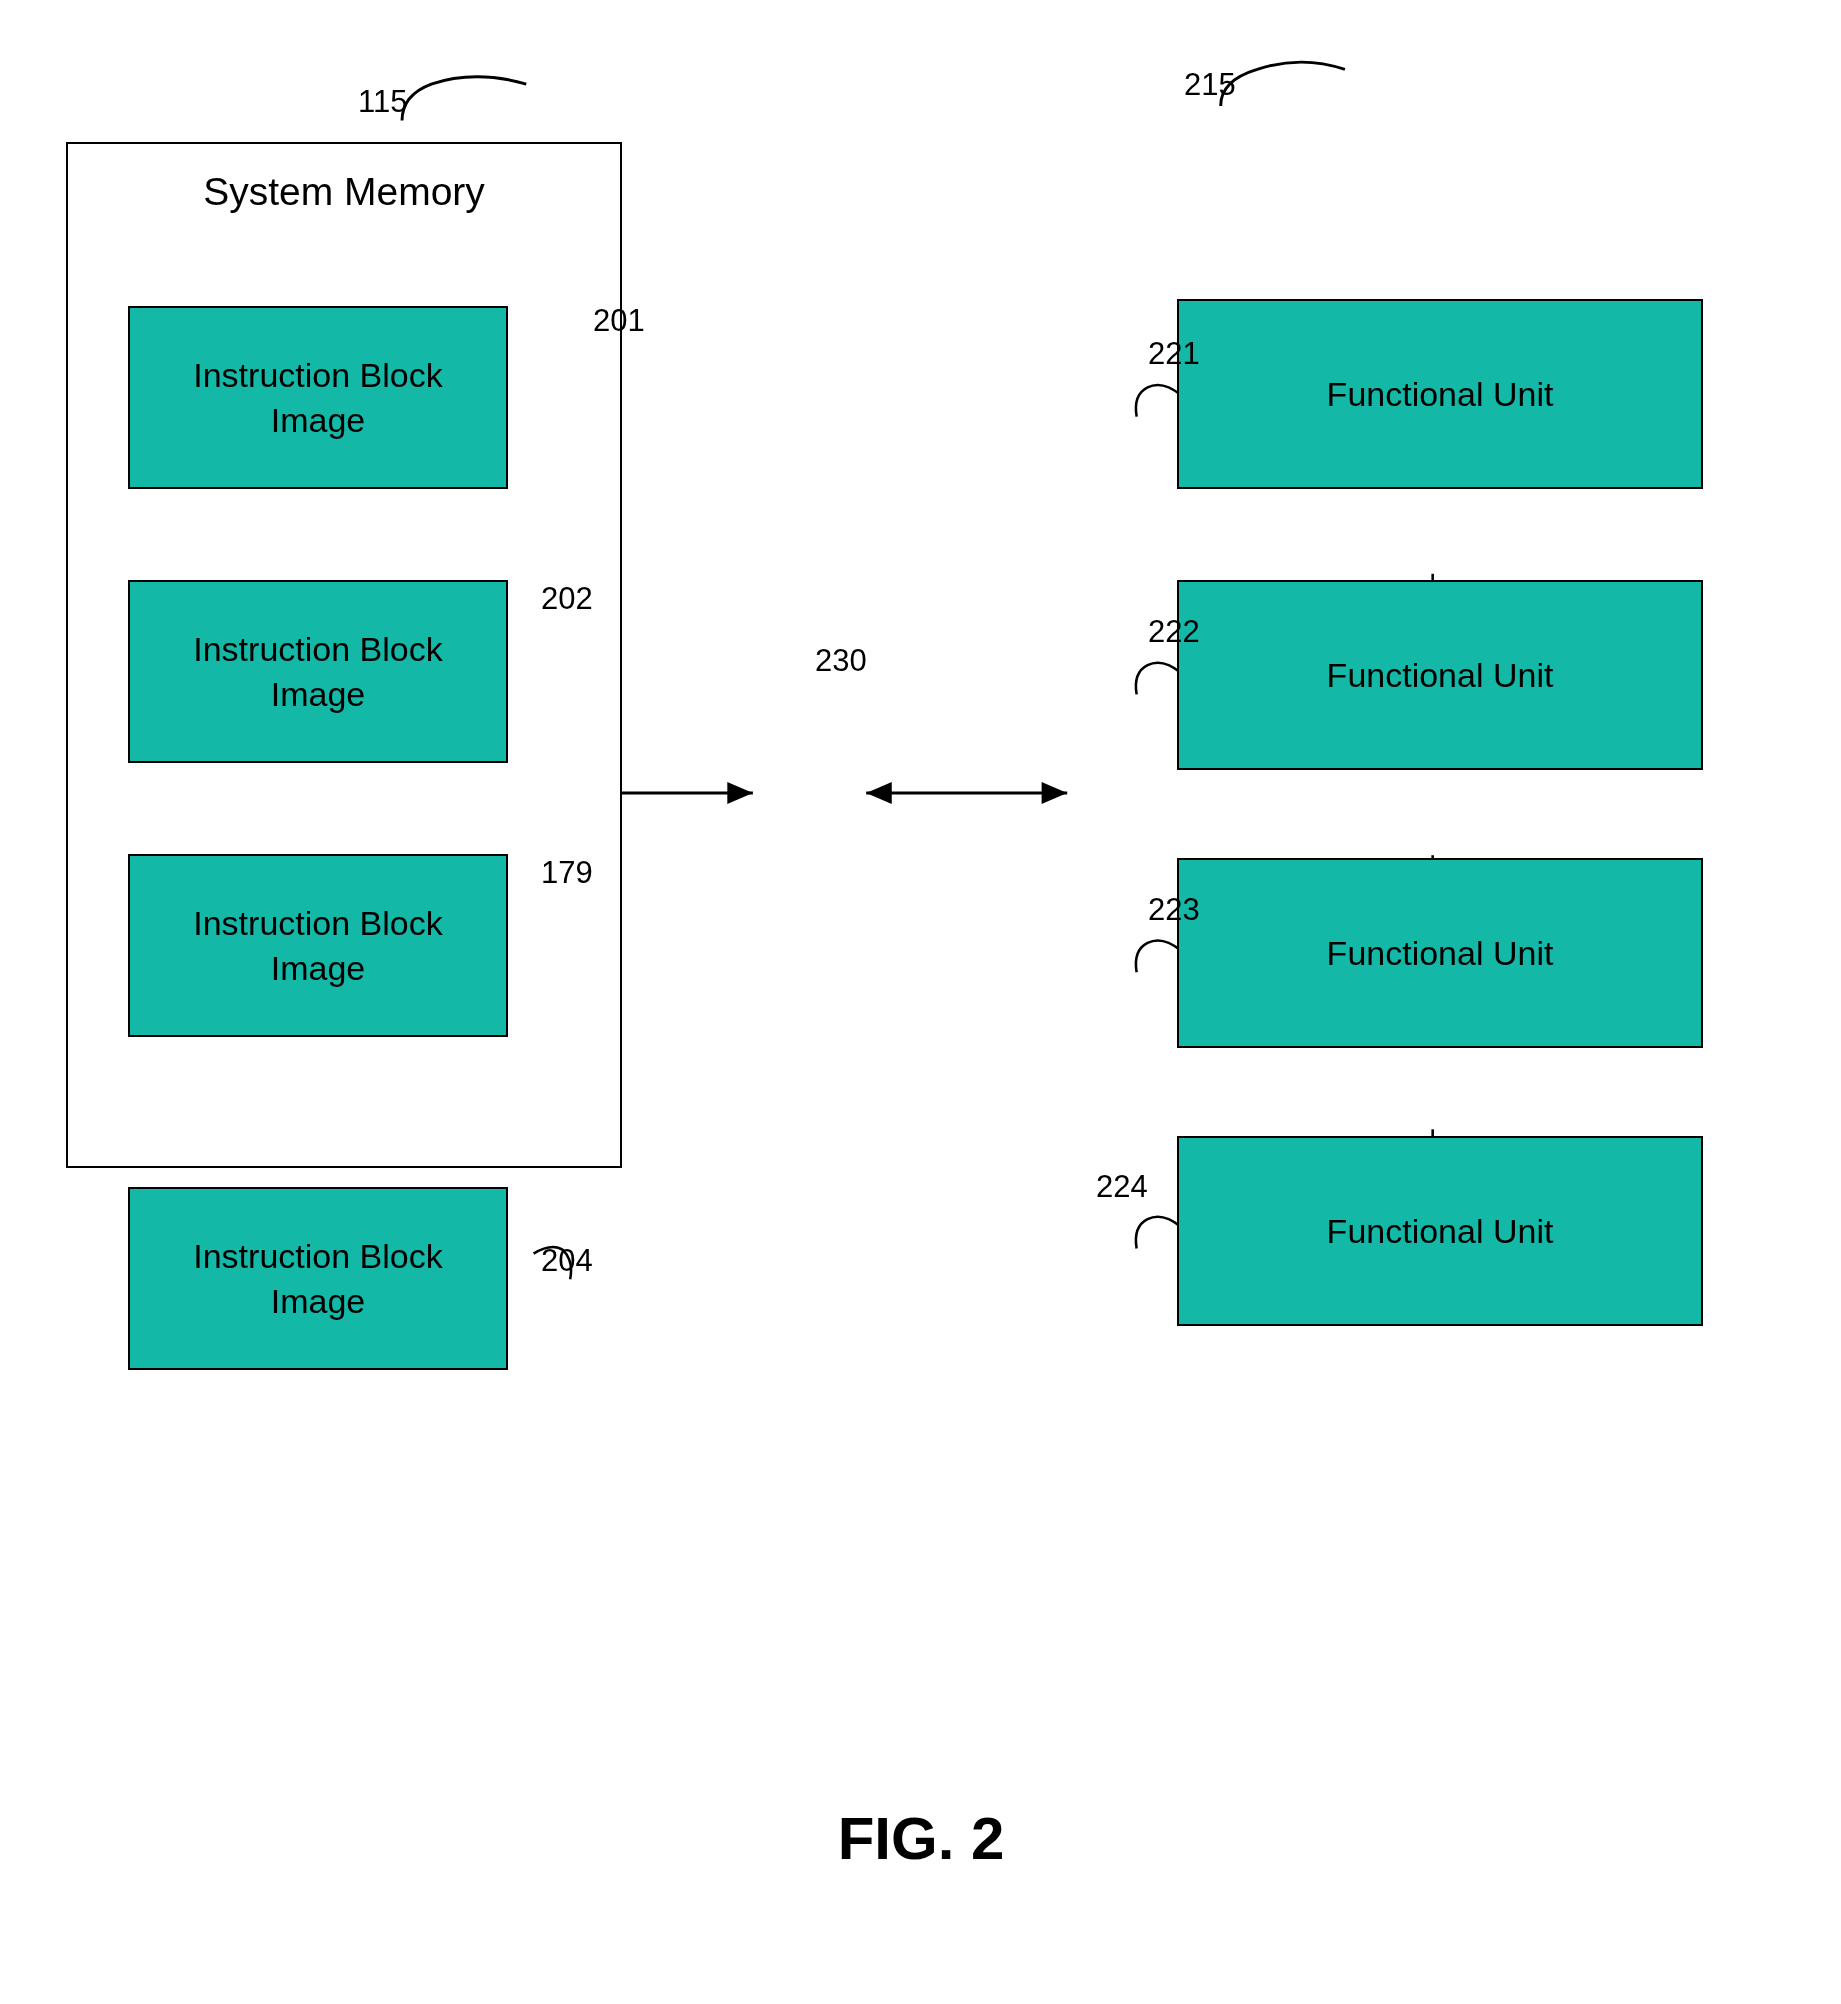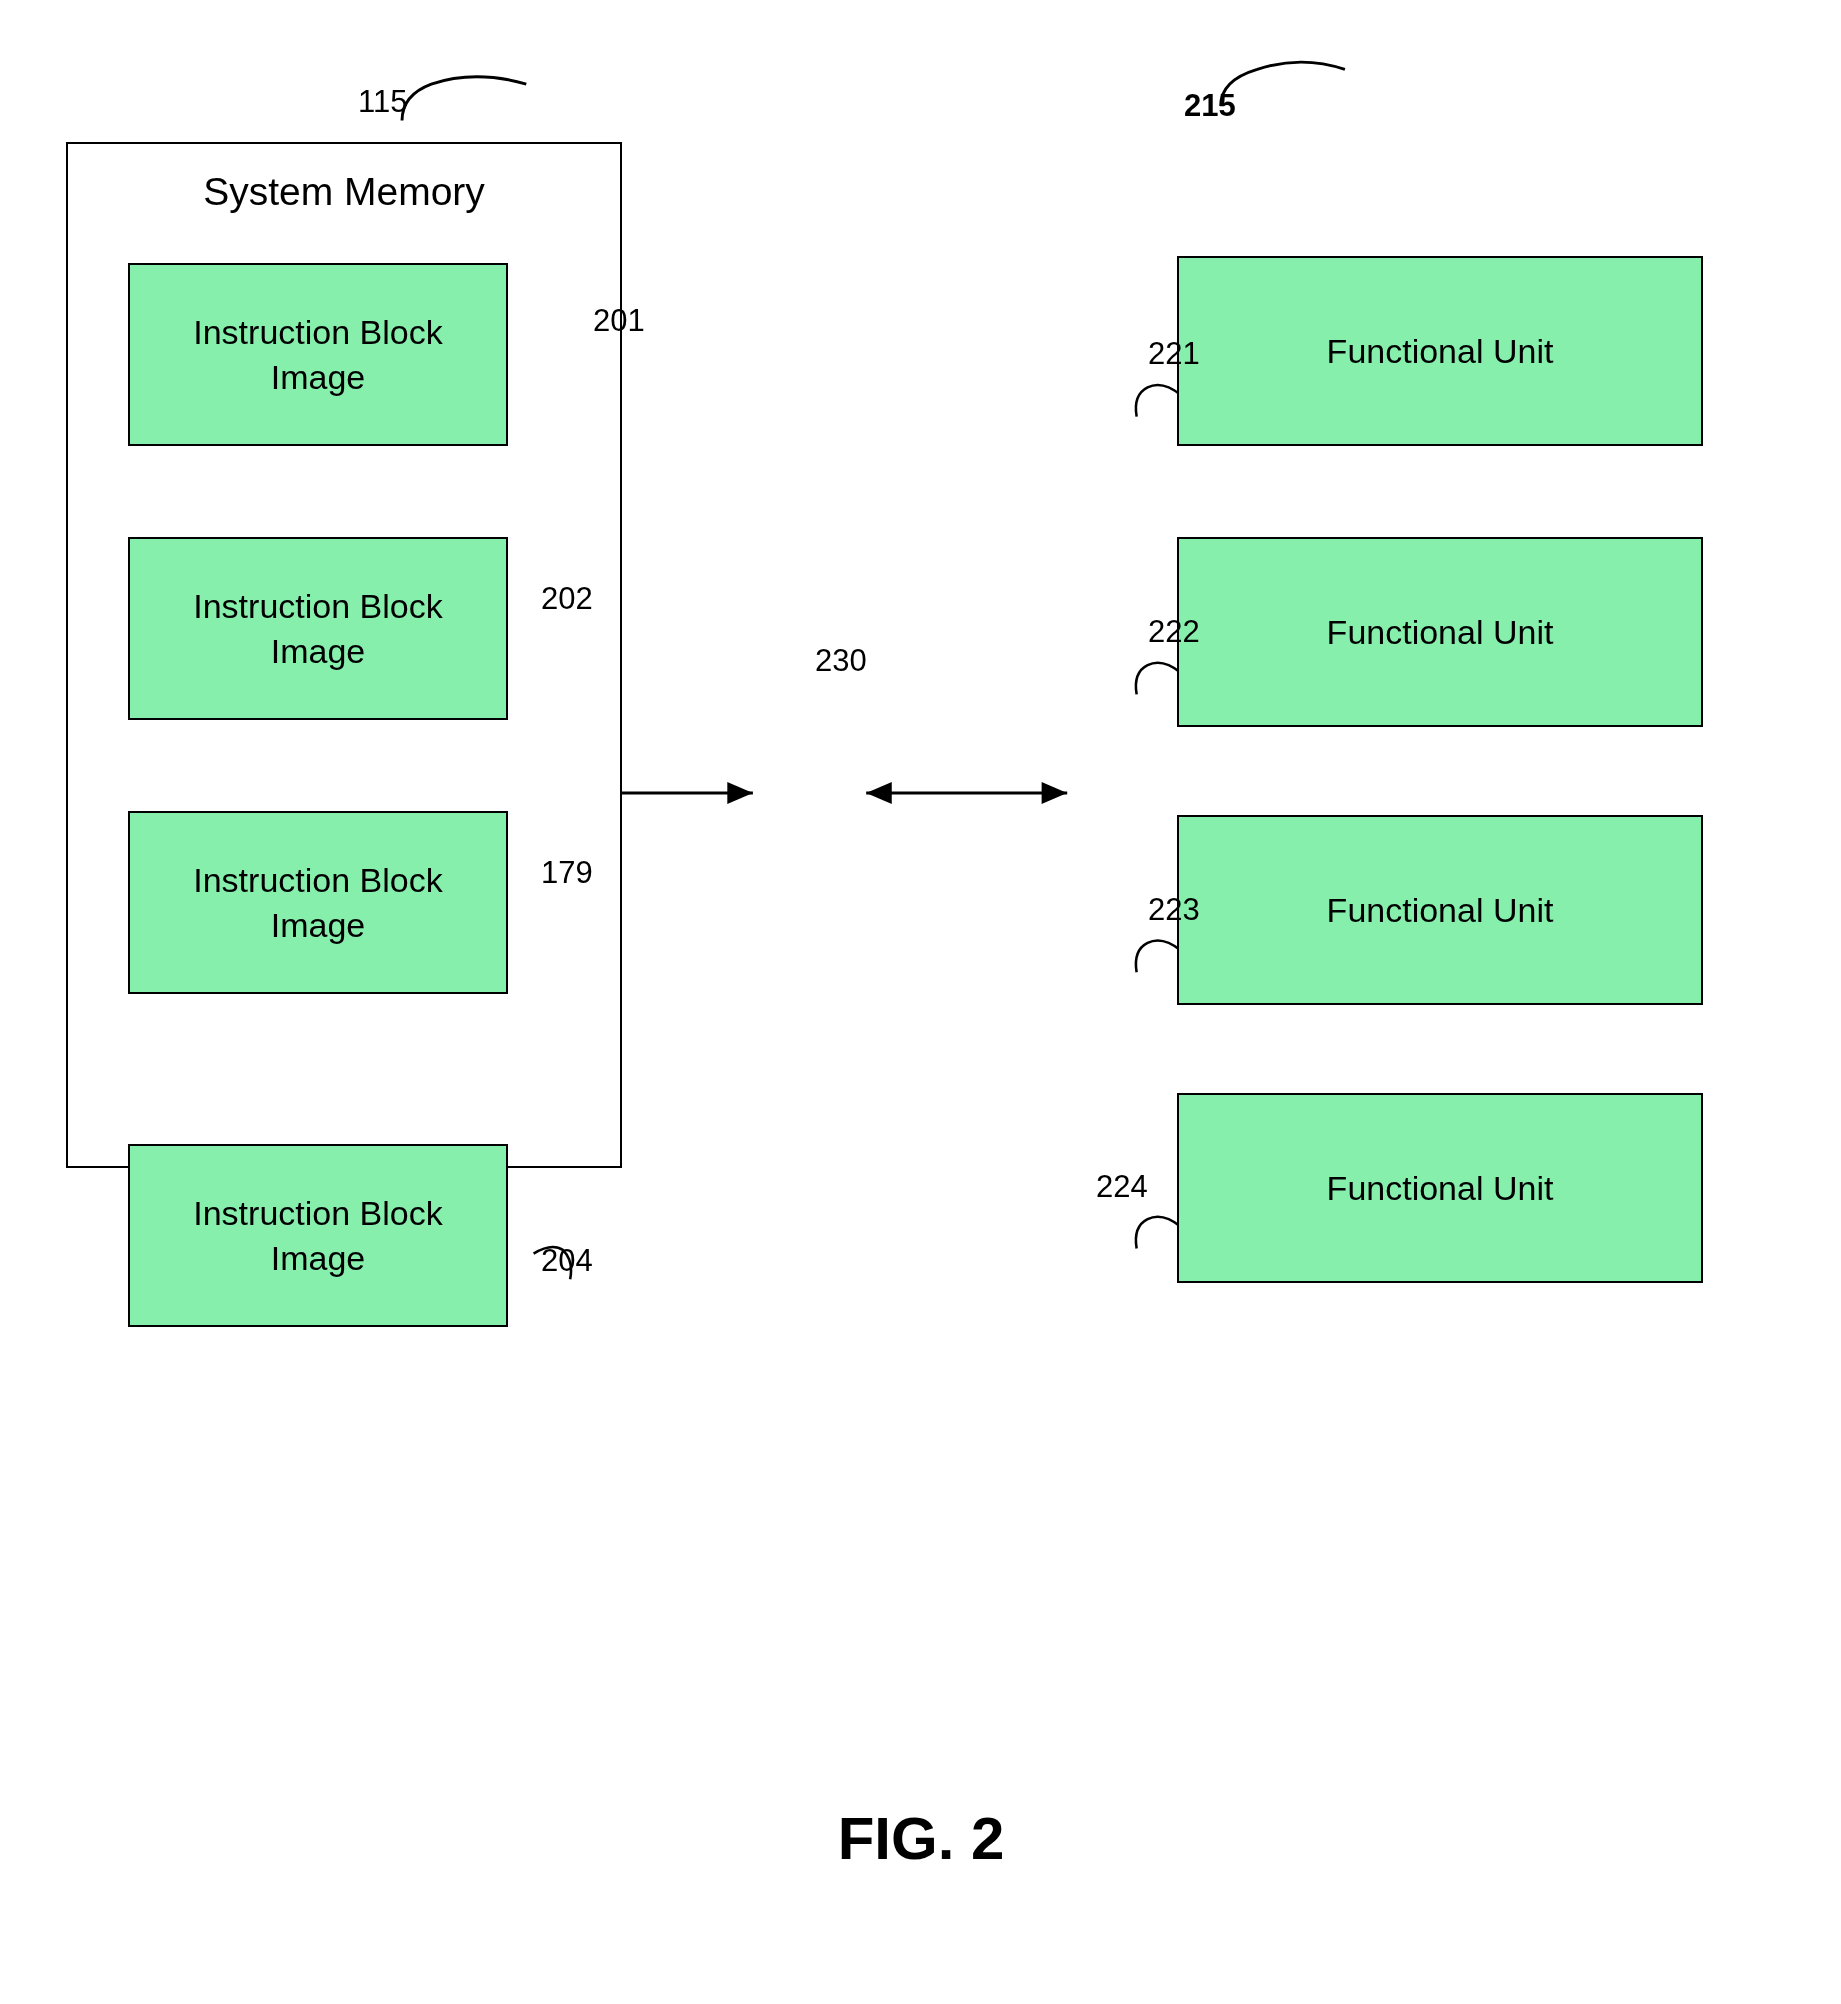--- a/index.html
+++ b/index.html
@@ -19,25 +19,26 @@
     
     .outer-box {
       position: absolute;
       border: 2.9px solid #000;
       background: #fff;
     }
     
     .inner-box {
       position: absolute;
       border: 2.2px solid #000;
-      background: #86efac;
+      background: #14b8a6;
       display: flex;
       align-items: center;
       justify-content: center;
       text-align: center;
+      margin-top: 43px;
     }
     .box-label {
       font-size: 34px;
       font-weight: normal;
       line-height: 1.3;
     }
     .outer-label {
       font-size: 38px;
       font-weight: normal;
     }
@@ -134,21 +135,21 @@
 
   <div class="inner-box" style="left:128px; top:1144px; width:380px; height:183px;">
     <span class="box-label">Instruction Block<br>Image</span>
   </div>
   <div class="ref-num" style="left:541px; top:1243px;">204</div>
 
 
   <div class="ref-num" style="left:815px; top:643px;">230</div>
 
 
-  <div class="ref-num" style="left:1184px; top:88px;font-weight:bold;">215</div>
+  <div class="ref-num" style="left:1184px; top:67px;">215</div>
 
   <div class="inner-box" style="left:1169px; top:256px; width:534px; width:526px; height:190px; left:1177px;">
     <span class="box-label">Functional Unit</span>
   </div>
   <div class="ref-num" style="left:1148px; top:336px;">221</div>
 
   <div class="inner-box" style="left:1177px; top:537px; width:526px; height:190px;">
     <span class="box-label">Functional Unit</span>
   </div>
   <div class="ref-num" style="left:1148px; top:614px;">222</div>

